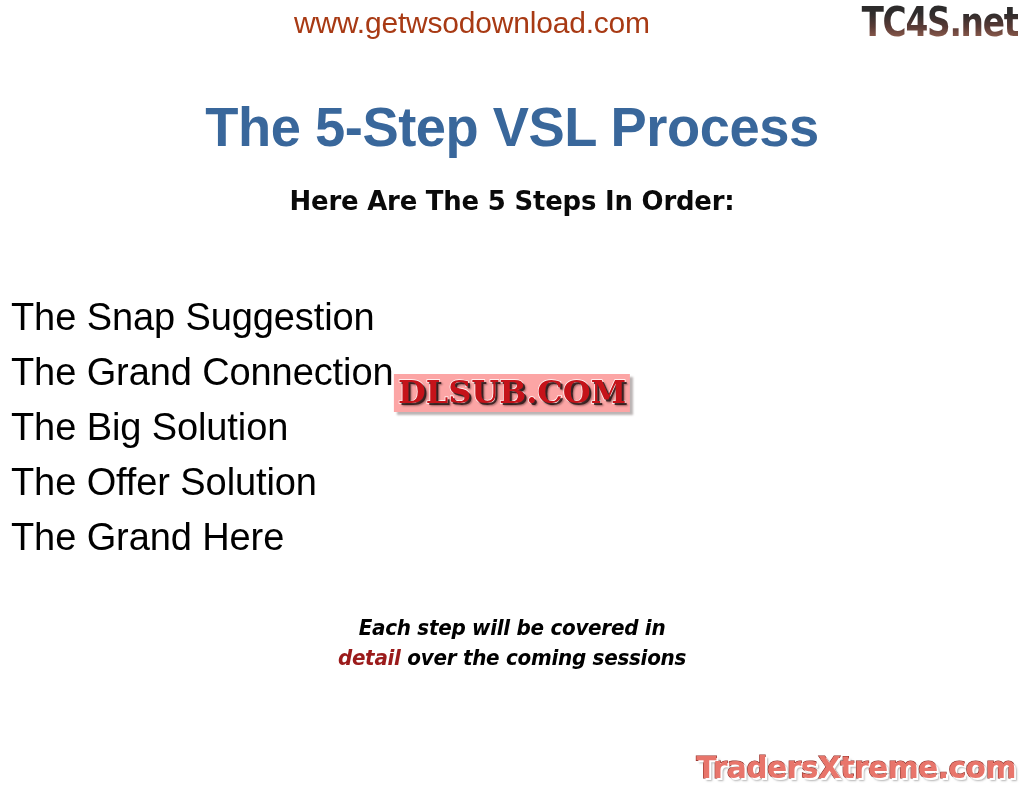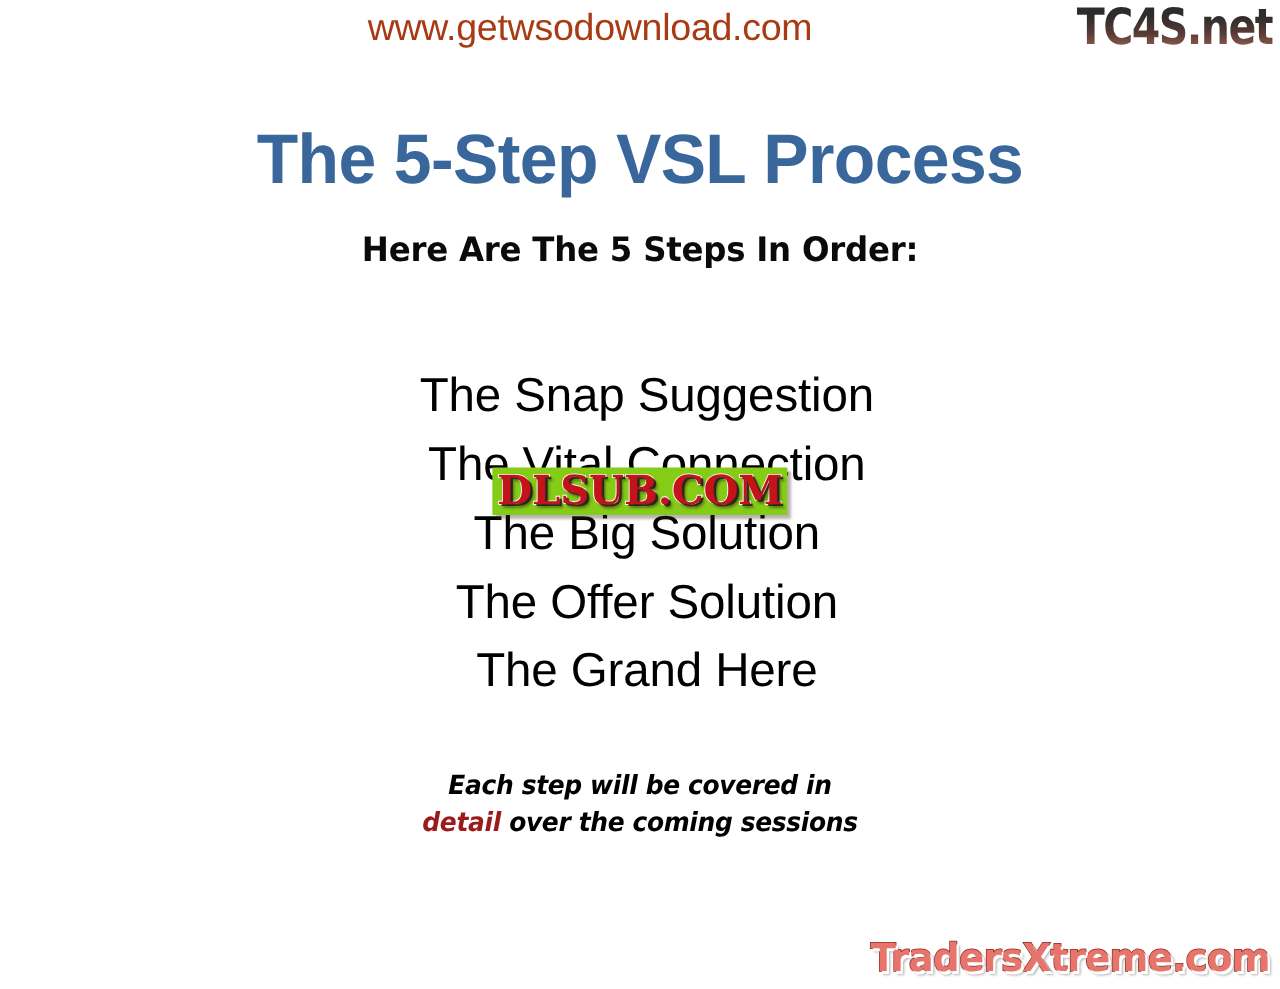--- a/index.html
+++ b/index.html
@@ -93,21 +93,21 @@
     transform: scaleX(0.96);
     white-space: nowrap;
   }
 
   
   .steps {
     position: absolute;
     left: 11px;
     right: 0;
     top: 290px;
-    text-align: center;
+    text-align: left;
   }
   .step-line {
     font-family: "Liberation Sans", sans-serif;
     font-size: 38px;
     font-weight: 400;
     color: #000000;
     line-height: 55px;
     height: 55px;
     letter-spacing: -0.1px;
     white-space: nowrap;
@@ -118,21 +118,21 @@
     position: absolute;
     left: 50%;
     top: 374px;
     transform: translateX(-50%);
     font-family: "DejaVu Serif", serif;
     font-size: 32px;
     font-weight: 700;
     letter-spacing: 0px;
     color: #C5131A;
     white-space: nowrap;
-    background: #84cc16;
+    background: #fca5a5;
     padding: 1px 4px 2px 4px;
     -webkit-text-stroke: 1.4px #ffffff;
     paint-order: stroke fill;
     text-shadow:
         2px 2px 0 rgba(40,20,20,0.85),
         3px 3px 2px rgba(40,20,20,0.45);
     box-shadow: 3px 3px 2px rgba(60,40,40,0.35);
     line-height: 1.08;
   }
 
@@ -184,21 +184,21 @@
   <div class="site-url">www.getwsodownload.com</div>
 
   <div class="tc4s-logo">TC4S.net</div>
 
   <div class="title">The 5-Step VSL Process</div>
 
   <div class="subtitle">Here Are The 5 Steps In Order:</div>
 
   <div class="steps">
     <div class="step-line">The Snap Suggestion</div>
-    <div class="step-line">The Vital Connection</div>
+    <div class="step-line">The Grand Connection</div>
     <div class="step-line">The Big Solution</div>
     <div class="step-line">The Offer Solution</div>
     <div class="step-line">The Grand Here</div>
   </div>
 
   <div class="dlsub-watermark">DLSUB.COM</div>
 
   <div class="footnote">
     <div>Each step will be covered in</div>
     <div><span class="accent">detail</span><span> over the coming sessions</span></div>

